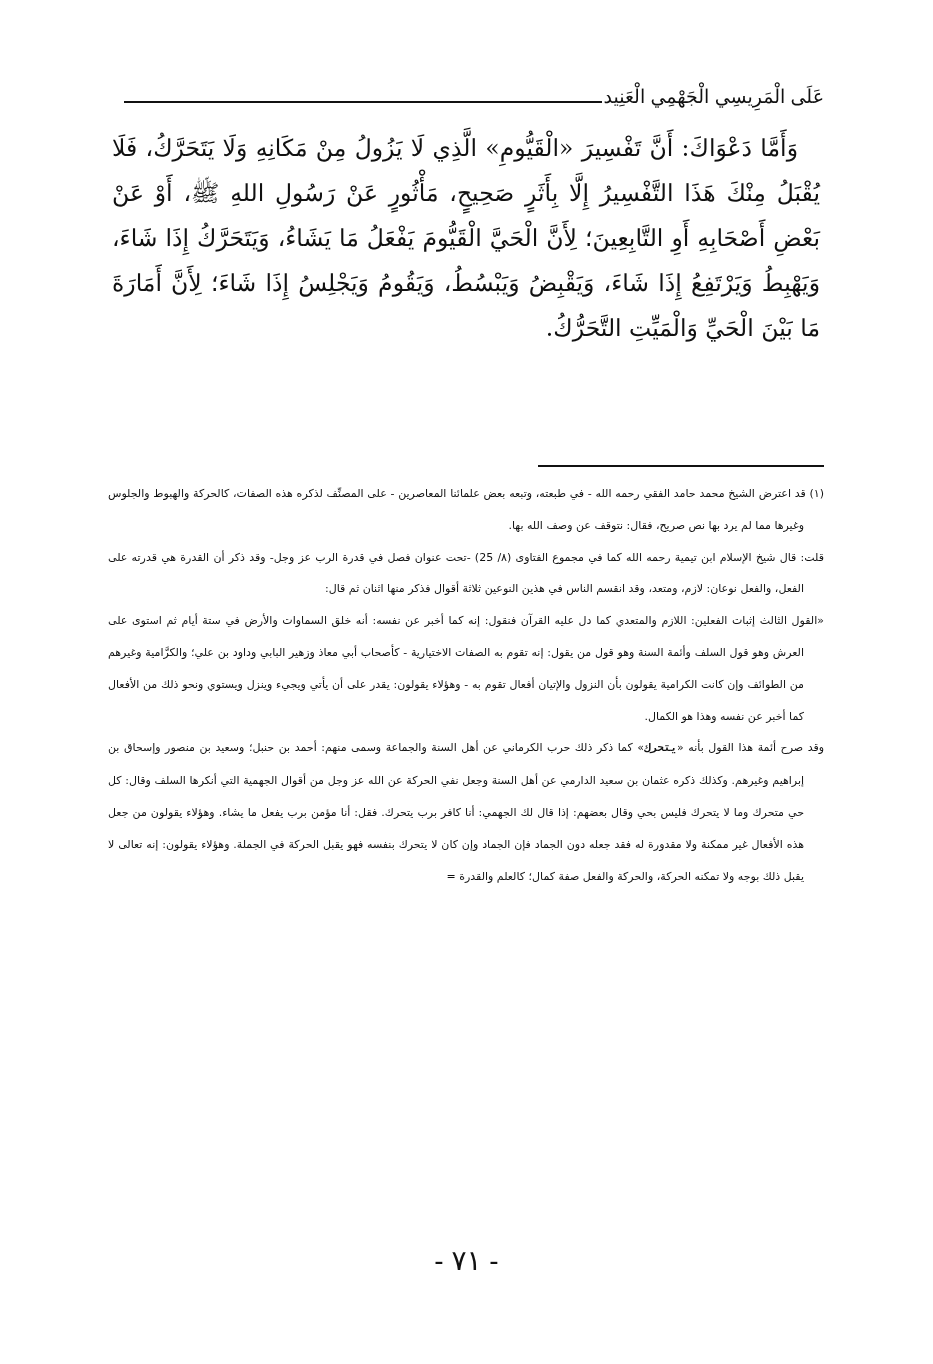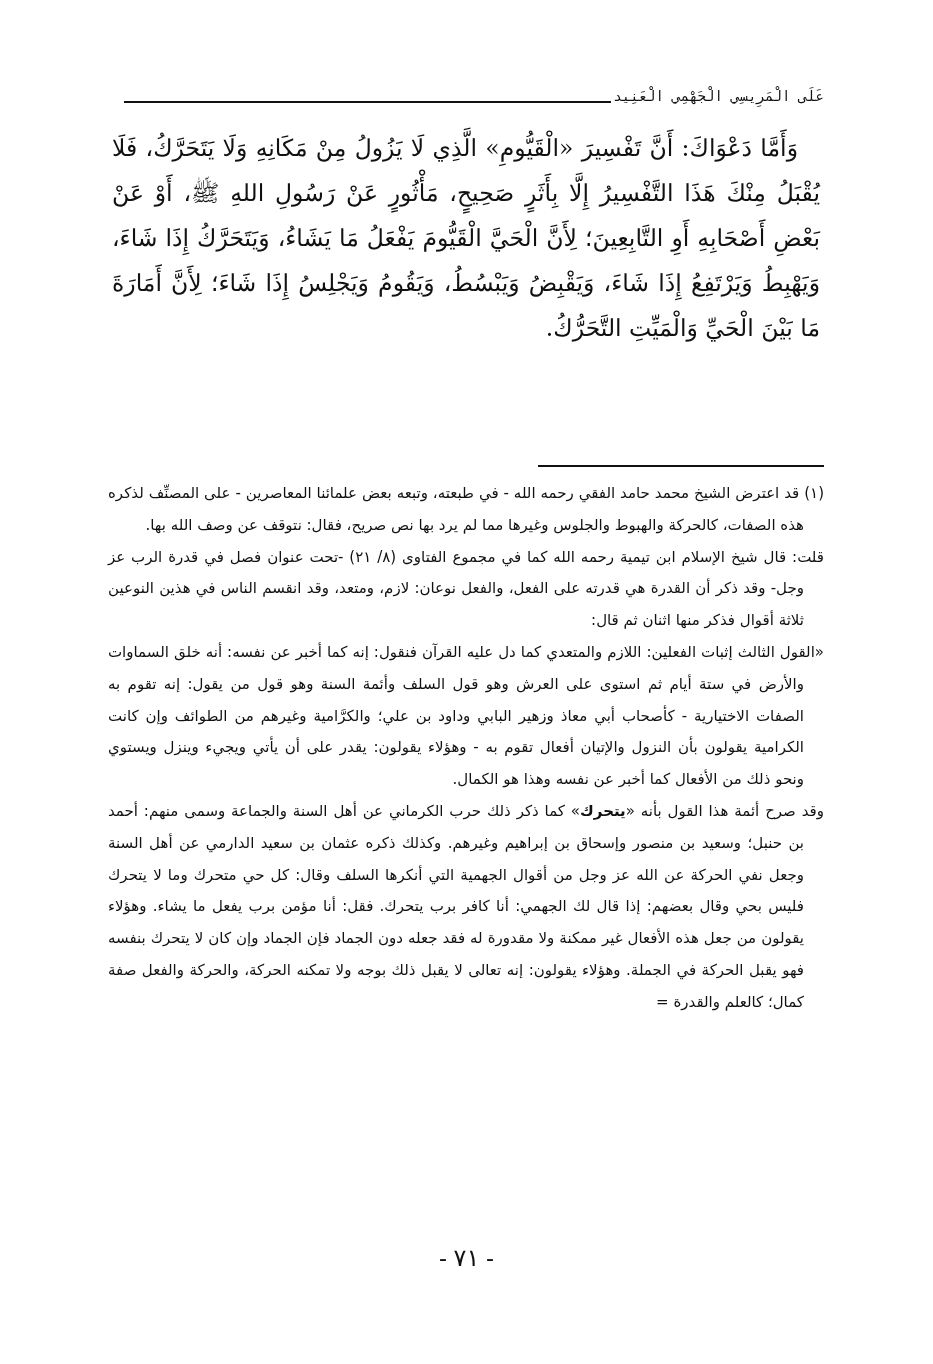--- a/index.html
+++ b/index.html
@@ -26,22 +26,22 @@
       position: absolute;
       top: 78px;
       left: 124px;
       width: 700px;
       height: 32px;
       display: flex;
       flex-direction: row;
       align-items: flex-end;
     }
     .running-header .title {
-      font-family: Liberation Mono, monospace;
-      font-size: 14px;
+      font-family: Liberation Sans, sans-serif;
+      font-size: 19px;
       white-space: nowrap;
       line-height: 26px;
       padding-left: 2px;
     }
     .running-header .rule {
       flex: 1;
       height: 2px;
       background: #111;
       margin-bottom: 7px;
     }
@@ -81,43 +81,44 @@
       height: 2px;
       background: #111;
     }
     
     .footnotes {
       position: absolute;
       top: 478px;
       left: 108px;
       width: 716px;
       font-family: "DejaVu Sans", sans-serif;
-      font-size: 15px;
+      font-size: 11px;
       line-height: 31.8px;
       text-align: justify;
       text-align-last: right;
     }
     .footnotes p {
       margin: 0;
       padding-right: 20px;
       text-indent: -20px;
     }
     .footnotes b {
       font-weight: bold;
+      font-family: Liberation Mono, monospace;
     }
     
     .page-number {
       position: absolute;
       top: 1244px;
       left: 0;
       width: 933px;
       text-align: center;
       direction: rtl;
       font-family: Liberation Sans, sans-serif;
-      font-size: 24px;
+      font-size: 28px;
       letter-spacing: 4px;
     }
   </style>
 </head>
 <body>
 
 <div class="page">
 
   <div class="running-header">
     <span class="title">عَلَى الْمَرِيسِي الْجَهْمِي الْعَنِيد</span>
@@ -125,20 +126,20 @@
   </div>
 
   <div class="main-text">
     <p>وَأَمَّا دَعْوَاكَ: أَنَّ تَفْسِيرَ «الْقَيُّومِ» الَّذِي لَا يَزُولُ مِنْ مَكَانِهِ وَلَا يَتَحَرَّكُ، فَلَا يُقْبَلُ مِنْكَ هَذَا التَّفْسِيرُ إِلَّا بِأَثَرٍ صَحِيحٍ، مَأْثُورٍ عَنْ رَسُولِ اللهِ ﷺ، أَوْ عَنْ بَعْضِ أَصْحَابِهِ أَوِ التَّابِعِينَ؛ لِأَنَّ الْحَيَّ الْقَيُّومَ يَفْعَلُ مَا يَشَاءُ، وَيَتَحَرَّكُ إِذَا شَاءَ، وَيَهْبِطُ وَيَرْتَفِعُ إِذَا شَاءَ، وَيَقْبِضُ وَيَبْسُطُ، وَيَقُومُ وَيَجْلِسُ إِذَا شَاءَ؛ لِأَنَّ أَمَارَةَ مَا بَيْنَ الْحَيِّ وَالْمَيِّتِ التَّحَرُّكُ.</p>
   </div>
 
   <div class="fn-sep"></div>
 
   <div class="footnotes">
     <p>(١) قد اعترض الشيخ محمد حامد الفقي رحمه الله - في طبعته، وتبعه بعض علمائنا المعاصرين - على المصنِّف لذكره هذه الصفات، كالحركة والهبوط والجلوس وغيرها مما لم يرد بها نص صريح، فقال: نتوقف عن وصف الله بها.</p>
-    <p>قلت: قال شيخ الإسلام ابن تيمية رحمه الله كما في مجموع الفتاوى (٨/ ٢١) -تحت عنوان فصل في قدرة الرب عز وجل- وقد ذكر أن القدرة هي قدرته على الفعل، والفعل نوعان: لازم، ومتعد، وقد انقسم الناس في هذين النوعين ثلاثة أقوال فذكر منها اثنان ثم قال:</p>
+    <p>قلت: قال شيخ الإسلام ابن تيمية رحمه الله كما في مجموع الفتاوى (٨/ 25) -تحت عنوان فصل في قدرة الرب عز وجل- وقد ذكر أن القدرة هي قدرته على الفعل، والفعل نوعان: لازم، ومتعد، وقد انقسم الناس في هذين النوعين ثلاثة أقوال فذكر منها اثنان ثم قال:</p>
     <p>«القول الثالث إثبات الفعلين: اللازم والمتعدي كما دل عليه القرآن فنقول: إنه كما أخبر عن نفسه: أنه خلق السماوات والأرض في ستة أيام ثم استوى على العرش وهو قول السلف وأئمة السنة وهو قول من يقول: إنه تقوم به الصفات الاختيارية - كأصحاب أبي معاذ وزهير البابي وداود بن علي؛ والكرَّامية وغيرهم من الطوائف وإن كانت الكرامية يقولون بأن النزول والإتيان أفعال تقوم به - وهؤلاء يقولون: يقدر على أن يأتي ويجيء وينزل ويستوي ونحو ذلك من الأفعال كما أخبر عن نفسه وهذا هو الكمال.</p>
     <p><span>وقد صرح أئمة هذا القول بأنه «</span><b>يتحرك</b><span>» كما ذكر ذلك حرب الكرماني عن أهل السنة والجماعة وسمى منهم: أحمد بن حنبل؛ وسعيد بن منصور وإسحاق بن إبراهيم وغيرهم. وكذلك ذكره عثمان بن سعيد الدارمي عن أهل السنة وجعل نفي الحركة عن الله عز وجل من أقوال الجهمية التي أنكرها السلف وقال: كل حي متحرك وما لا يتحرك فليس بحي وقال بعضهم: إذا قال لك الجهمي: أنا كافر برب يتحرك. فقل: أنا مؤمن برب يفعل ما يشاء. وهؤلاء يقولون من جعل هذه الأفعال غير ممكنة ولا مقدورة له فقد جعله دون الجماد فإن الجماد وإن كان لا يتحرك بنفسه فهو يقبل الحركة في الجملة. وهؤلاء يقولون: إنه تعالى لا يقبل ذلك بوجه ولا تمكنه الحركة، والحركة والفعل صفة كمال؛ كالعلم والقدرة =</span></p>
   </div>
 
   <div class="page-number">- ٧١ -</div>
 
 </div>
 
 </body></html>

